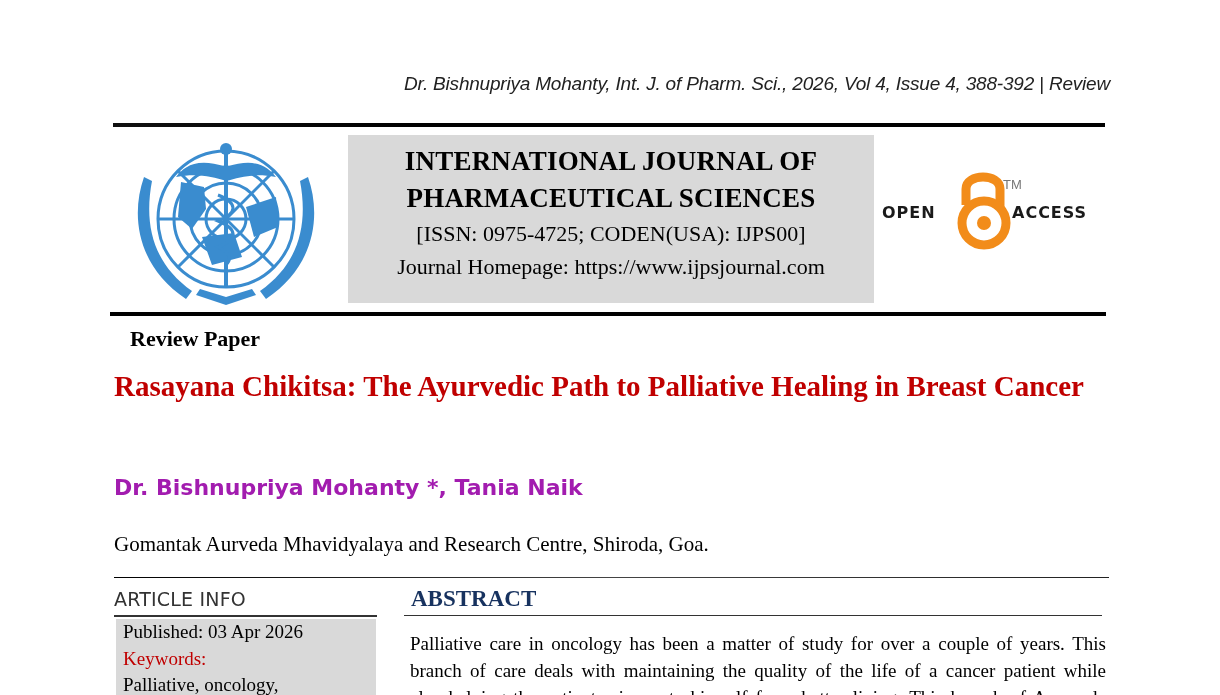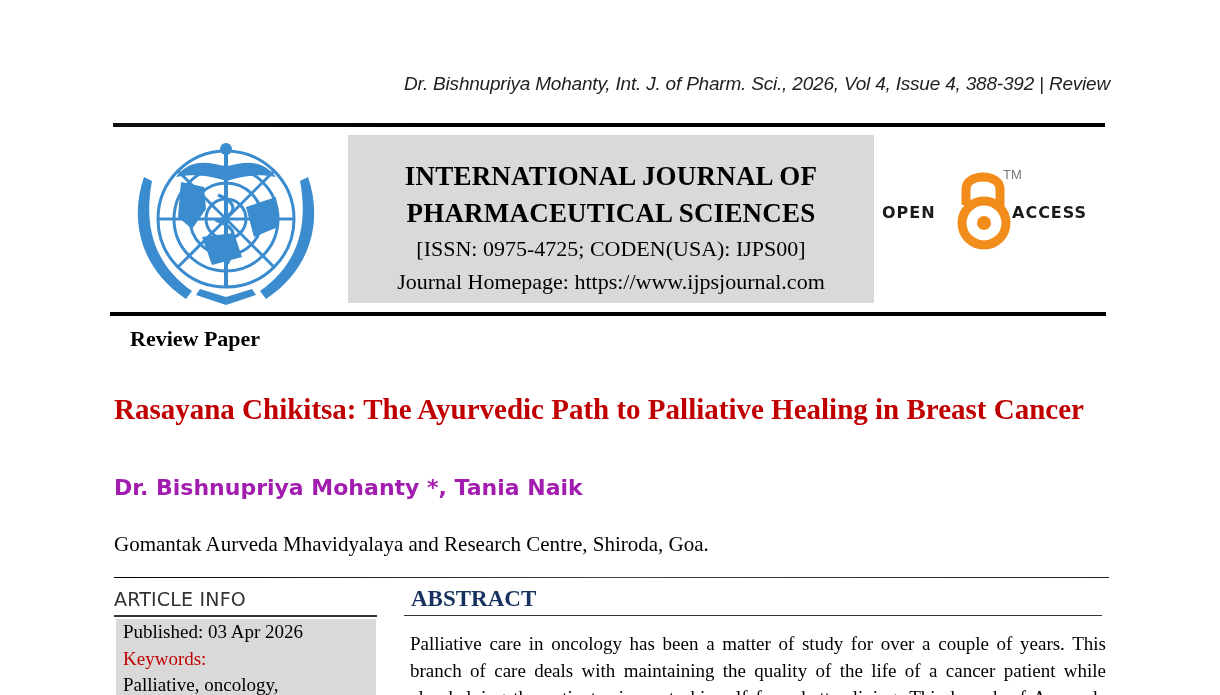--- a/index.html
+++ b/index.html
@@ -55,21 +55,21 @@
       width: 526px;
       height: 168px;
       background: #d9d9d9;
       text-align: center;
     }
     .masthead .jt {
       font-family: "Liberation Serif", serif;
       font-weight: bold;
       font-size: 27px;
       line-height: 37px;
-      margin-top: 23px;
+      margin-top: 8px;
       letter-spacing: 0.2px;
     }
     .masthead .issn, .masthead .home {
       font-size: 22px;
       line-height: 33px;
     }
     .oa {
       position: absolute;
       left: 880px;
       top: 165px;
@@ -83,21 +83,21 @@
       font-weight: bold;
       font-size: 16px;
       letter-spacing: 1px;
       color: #1a1a1a;
     }
     .oa .open { left: 2px; }
     .oa .access { left: 132px; }
     .oa .tm {
       position: absolute;
       left: 123px;
-      top: 2px;
+      top: 12px;
       font-family: "Liberation Sans", sans-serif;
       font-size: 13px;
       color: #777;
     }
     .oa svg {
       position: absolute;
       left: 76px;
       top: 2px;
     }
     .paper-type {
@@ -110,21 +110,20 @@
     }
     .title {
       position: absolute;
       left: 114px;
       top: 365px;
       width: 990px;
       font-weight: bold;
       font-size: 29px;
       line-height: 43px;
       color: #c00000;
-      margin-top: 23px;
     }
     .authors {
       position: absolute;
       left: 114px;
       top: 475px;
       font-family: "DejaVu Sans", sans-serif;
       font-weight: bold;
       font-size: 22px;
       color: #a21caf;
     }

